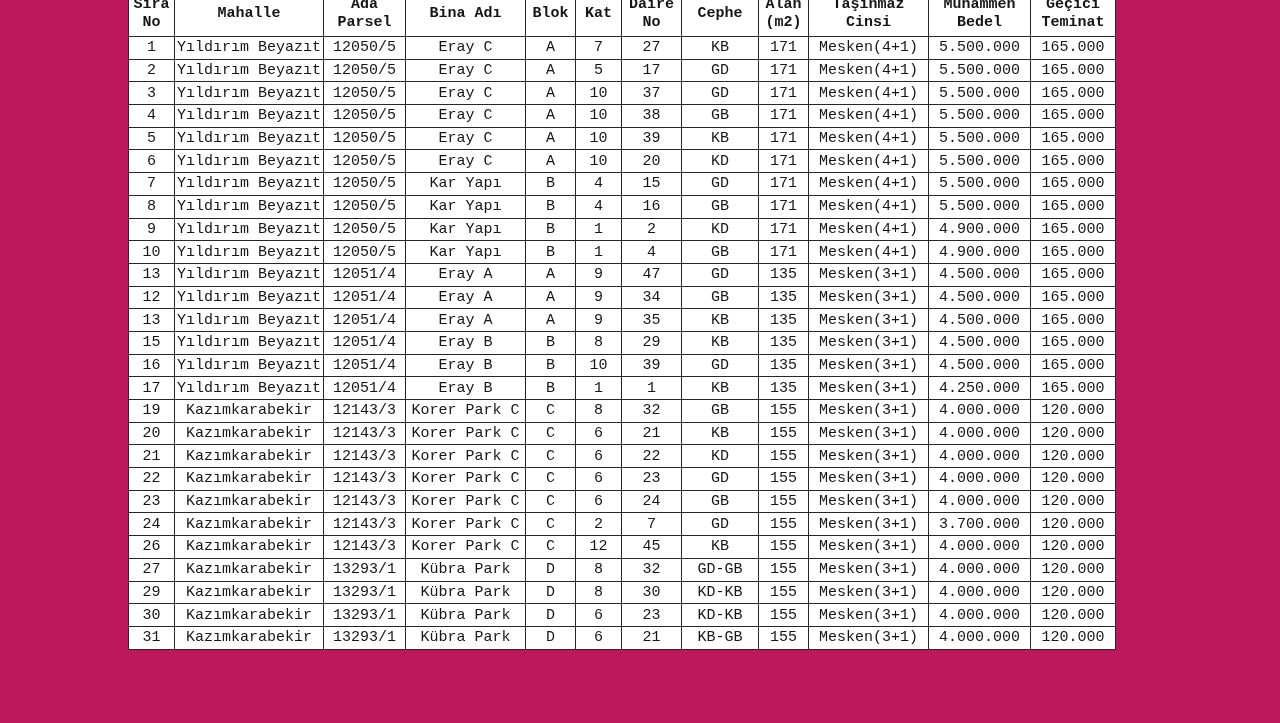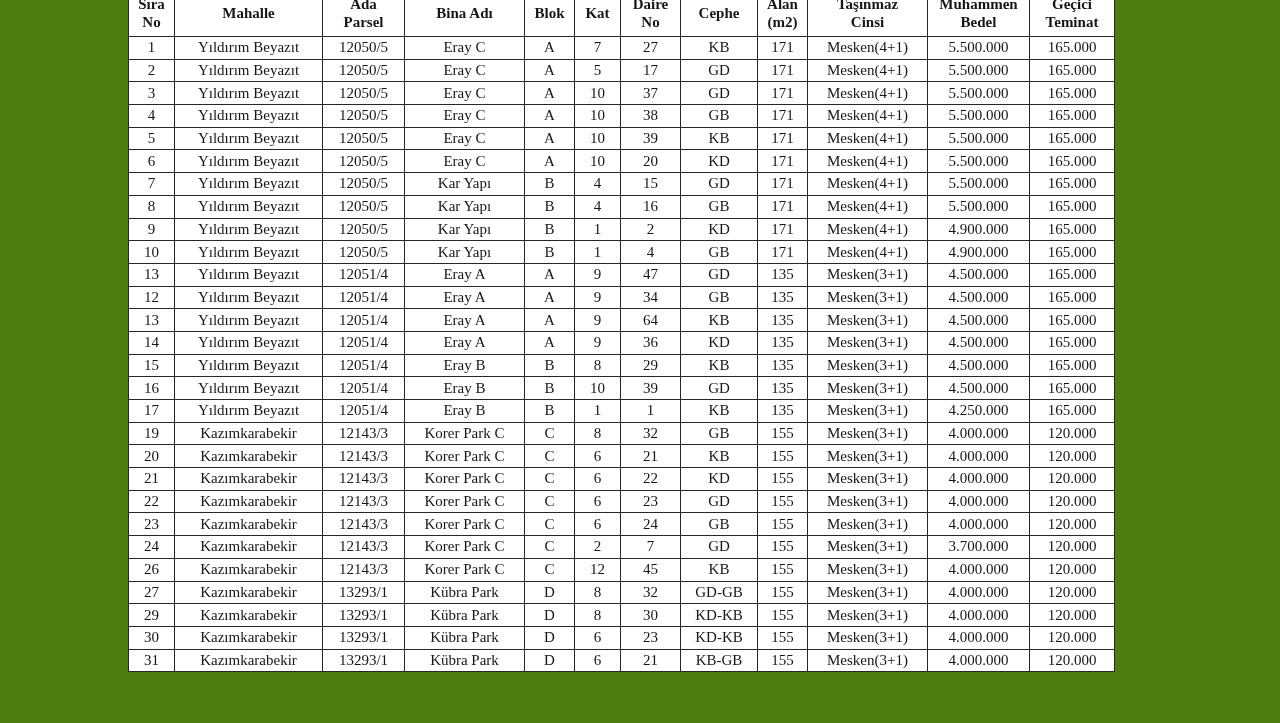--- a/index.html
+++ b/index.html
@@ -5,22 +5,22 @@
   html, body {
     margin: 0;
     padding: 0;
     background: #ffffff;
   }
   .page {
     position: relative;
     width: 1280px;
     height: 723px;
     overflow: hidden;
-    background: #4d7c0f;
-    font-family: Liberation Serif, serif;
+    background: #be185d;
+    font-family: Liberation Mono, monospace;
     color: #161616;
   }
   table.auction-table {
     position: absolute;
     left: 128px;
     top: -9px;
     border-collapse: collapse;
     table-layout: fixed;
     background: #ffffff;
   }
@@ -257,36 +257,22 @@
           <td>4.500.000</td>
           <td>165.000</td>
         </tr>
         <tr>
           <td>13</td>
           <td>Yıldırım Beyazıt</td>
           <td>12051/4</td>
           <td>Eray A</td>
           <td>A</td>
           <td>9</td>
-          <td>64</td>
-          <td>KB</td>
-          <td>135</td>
-          <td>Mesken(3+1)</td>
-          <td>4.500.000</td>
-          <td>165.000</td>
-        </tr>
-        <tr>
-          <td>14</td>
-          <td>Yıldırım Beyazıt</td>
-          <td>12051/4</td>
-          <td>Eray A</td>
-          <td>A</td>
-          <td>9</td>
-          <td>36</td>
-          <td>KD</td>
+          <td>35</td>
+          <td>KB</td>
           <td>135</td>
           <td>Mesken(3+1)</td>
           <td>4.500.000</td>
           <td>165.000</td>
         </tr>
         <tr>
           <td>15</td>
           <td>Yıldırım Beyazıt</td>
           <td>12051/4</td>
           <td>Eray B</td>

